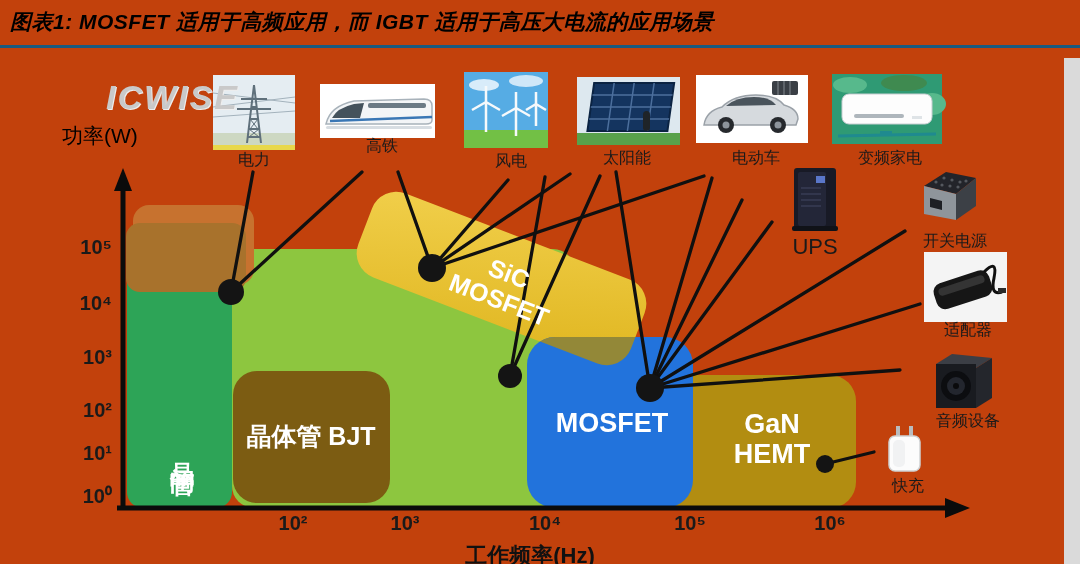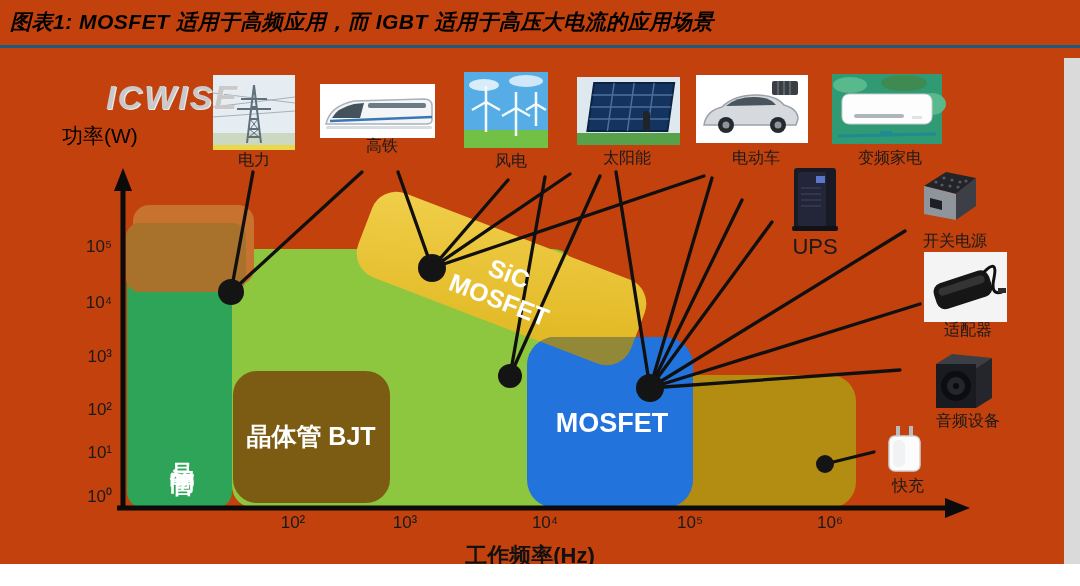--- a/index.html
+++ b/index.html
@@ -7,21 +7,21 @@
          font-family:"Liberation Sans",sans-serif;}
   .title{position:absolute;left:10px;top:8px;font-style:italic;font-weight:700;font-size:21px;
          color:#000;letter-spacing:.5px;white-space:nowrap;}
   .rule{position:absolute;left:0;top:45px;width:1080px;height:3px;background:#1a5a80;}
   .edge-strip{position:absolute;right:0;top:58px;width:16px;height:528px;background:#dadada;}
   .watermark{position:absolute;left:62px;top:78px;font-style:italic;font-weight:700;font-size:34px;
          color:#c9c9c9;letter-spacing:2px;text-shadow:1px 1px 0 #eee;margin-left:44px;}
   .ylab{position:absolute;left:62px;top:122px;font-weight:400;font-size:21px;color:#000;}
   .xlab{position:absolute;left:530px;top:556px;transform:translate(-50%,-50%);
         font-weight:700;font-size:22px;color:#111;white-space:nowrap;text-align:right;}
-  .tick{position:absolute;font-weight:400;font-size:17px;color:#1a1a1a;white-space:nowrap;}
+  .tick{position:absolute;font-weight:700;font-size:20px;color:#1a1a1a;white-space:nowrap;}
   .ytick{transform:translate(-100%,-50%);}
   .xtick{transform:translate(-50%,-50%);}
   .shapes{position:absolute;left:0;top:0;}
   .rlabel{position:absolute;color:#fff;font-weight:700;text-align:center;line-height:1.1;
           transform:translate(-50%,-50%);}
   .rl-igct{left:188px;top:251px;font-size:23px;width:82px;}
   .rl-thy{left:182px;top:450px;font-size:25px;writing-mode:vertical-rl;text-orientation:upright;
           letter-spacing:5px;}
   .rl-bjt{left:311px;top:437px;font-size:25px;width:130px;}
   .rl-igbt{left:457px;top:421px;font-size:27px;width:190px;}
@@ -228,20 +228,21 @@
   <div class="tick xtick" style="left:293px;top:523px">10²</div>
   <div class="tick xtick" style="left:405px;top:523px">10³</div>
   <div class="tick xtick" style="left:545px;top:523px">10⁴</div>
   <div class="tick xtick" style="left:690px;top:523px">10⁵</div>
   <div class="tick xtick" style="left:830px;top:523px">10⁶</div>
 
   <div class="rlabel rl-thy">晶闸管</div>
   <div class="rlabel rl-bjt">晶体管 BJT</div>
   <div class="rlabel rl-sic">SiC MOSFET</div>
   <div class="rlabel rl-mosfet">MOSFET</div>
+  <div class="rlabel rl-gan">GaN HEMT</div>
 
   <div class="applabel" style="left:254px;top:160px">电力</div>
   <div class="applabel" style="left:382px;top:146px">高铁</div>
   <div class="applabel" style="left:511px;top:161px">风电</div>
   <div class="applabel" style="left:627px;top:158px">太阳能</div>
   <div class="applabel" style="left:756px;top:158px">电动车</div>
   <div class="applabel" style="left:890px;top:158px">变频家电</div>
   <div class="applabel" style="left:815px;top:247px;font-size:22px">UPS</div>
   <div class="applabel" style="left:955px;top:241px">开关电源</div>
   <div class="applabel" style="left:968px;top:330px">适配器</div>

